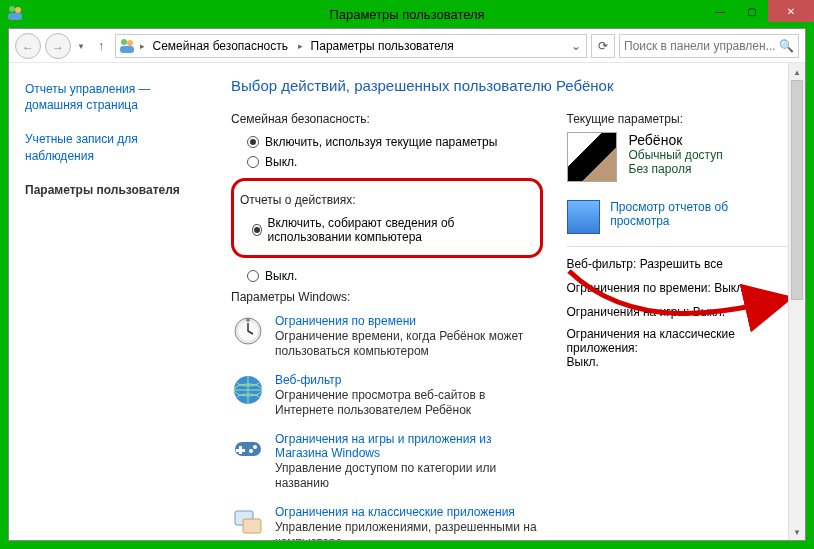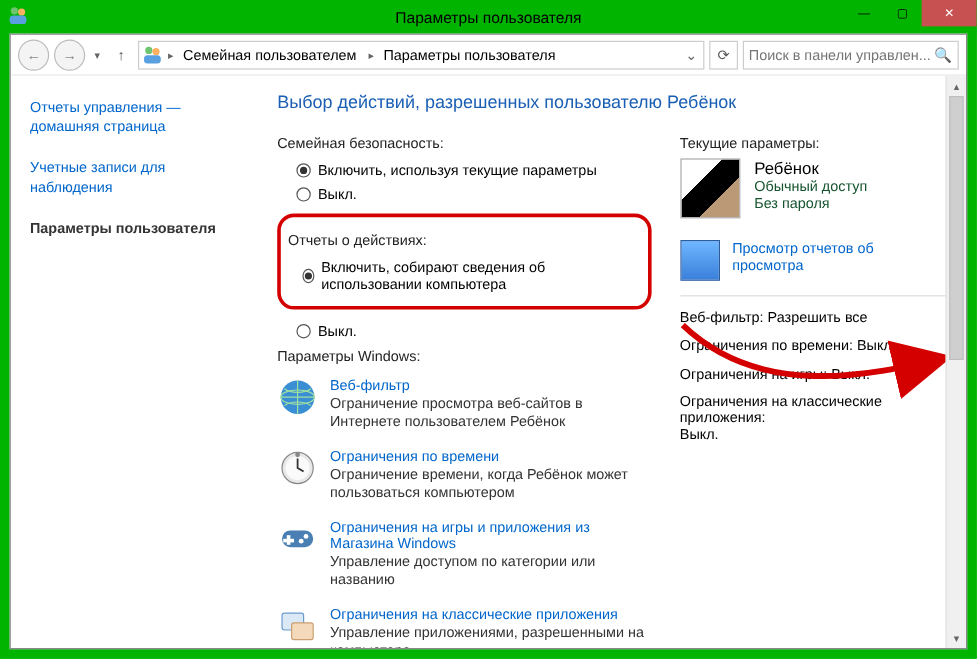--- a/index.html
+++ b/index.html
@@ -96,21 +96,21 @@
       <div class="nav-btn">→</div>
       <div class="hist-dd">▾</div>
       <div class="up-btn">↑</div>
       <div class="addrbar">
         <svg class="cp-icon" viewBox="0 0 18 18">
             <circle cx="6" cy="5" r="3" fill="#6fc46f"></circle>
             <circle cx="12" cy="6" r="3" fill="#ffb060"></circle>
             <rect x="2" y="9" width="14" height="7" rx="3" fill="#5aa0e0"></rect>
           </svg>
         <span class="chev">▸</span>
-        <span class="seg">Семейная пользователем</span>
+        <span class="seg">Семейная безопасность</span>
         <span class="chev">▸</span>
         <span class="seg">Параметры пользователя</span>
         <span class="dd">⌄</span>
       </div>
       <div class="refresh-btn">⟳</div>
       <div class="searchbox">
         <input placeholder="Поиск в панели управлен..." style="">
         <span class="sicon">🔍</span>
       </div>
     </div>
@@ -147,44 +147,44 @@
             <div class="radio-row">
               <span class="radio"></span>
               <span>Выкл.</span>
             </div>
 
             <div class="section-label" style="margin-top:4px">Параметры Windows:</div>
 
             <div class="winparam">
               <div class="picon">
                   <svg viewBox="0 0 34 34" width="34" height="34">
+                    <circle cx="17" cy="17" r="13" fill="#e8e8e8" stroke="#888"></circle>
+                    <circle cx="17" cy="17" r="10" fill="#fafafa"></circle>
+                    <path d="M17 9v8l5 3" stroke="#333" stroke-width="1.5" fill="none"></path>
+                    <circle cx="17" cy="6" r="2" fill="#888"></circle>
+                  </svg>
+                </div>
+              <div class="ptext">
+                  <a href="#">Ограничения по времени</a>
+                  <div class="pdesc">Ограничение времени, когда Ребёнок может пользоваться компьютером</div>
+                </div>
+            </div>
+
+            <div class="winparam">
+              <div class="picon">
+                  <svg viewBox="0 0 34 34" width="34" height="34">
                     <circle cx="17" cy="17" r="14" fill="#3a8fd4"></circle>
                     <ellipse cx="17" cy="17" rx="14" ry="6" fill="none" stroke="#9fe0a0"></ellipse>
                     <path d="M17 3v28M3 17h28" stroke="#9fe0a0"></path>
                     <path d="M6 10c5 4 17 4 22 0M6 24c5-4 17-4 22 0" stroke="#9fe0a0" fill="none"></path>
                   </svg>
                 </div>
               <div class="ptext">
                   <a href="#">Веб-фильтр</a>
                   <div class="pdesc">Ограничение просмотра веб-сайтов в Интернете пользователем Ребёнок</div>
-                </div>
-            </div>
-
-            <div class="winparam">
-              <div class="picon">
-                  <svg viewBox="0 0 34 34" width="34" height="34">
-                    <circle cx="17" cy="17" r="13" fill="#e8e8e8" stroke="#888"></circle>
-                    <circle cx="17" cy="17" r="10" fill="#fafafa"></circle>
-                    <path d="M17 9v8l5 3" stroke="#333" stroke-width="1.5" fill="none"></path>
-                    <circle cx="17" cy="6" r="2" fill="#888"></circle>
-                  </svg>
-                </div>
-              <div class="ptext">
-                  <a href="#">Ограничения по времени</a>
-                  <div class="pdesc">Ограничение времени, когда Ребёнок может пользоваться компьютером</div>
                 </div>
             </div>
 
             <div class="winparam">
               <div class="picon">
                   <svg viewBox="0 0 34 34" width="34" height="34">
                     <rect x="4" y="10" width="26" height="14" rx="7" fill="#4a7fb4"></rect>
                     <circle cx="24" cy="15" r="2" fill="#fff"></circle>
                     <circle cx="20" cy="19" r="2" fill="#fff"></circle>
                     <rect x="8" y="14" width="3" height="8" fill="#fff"></rect>

